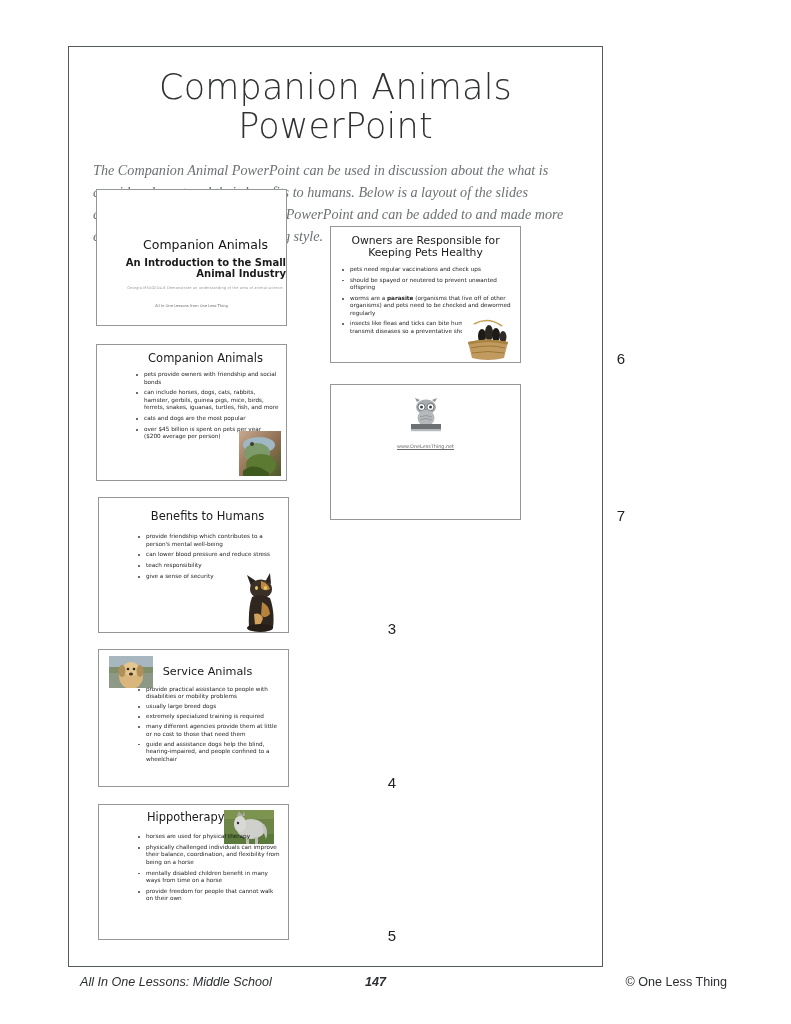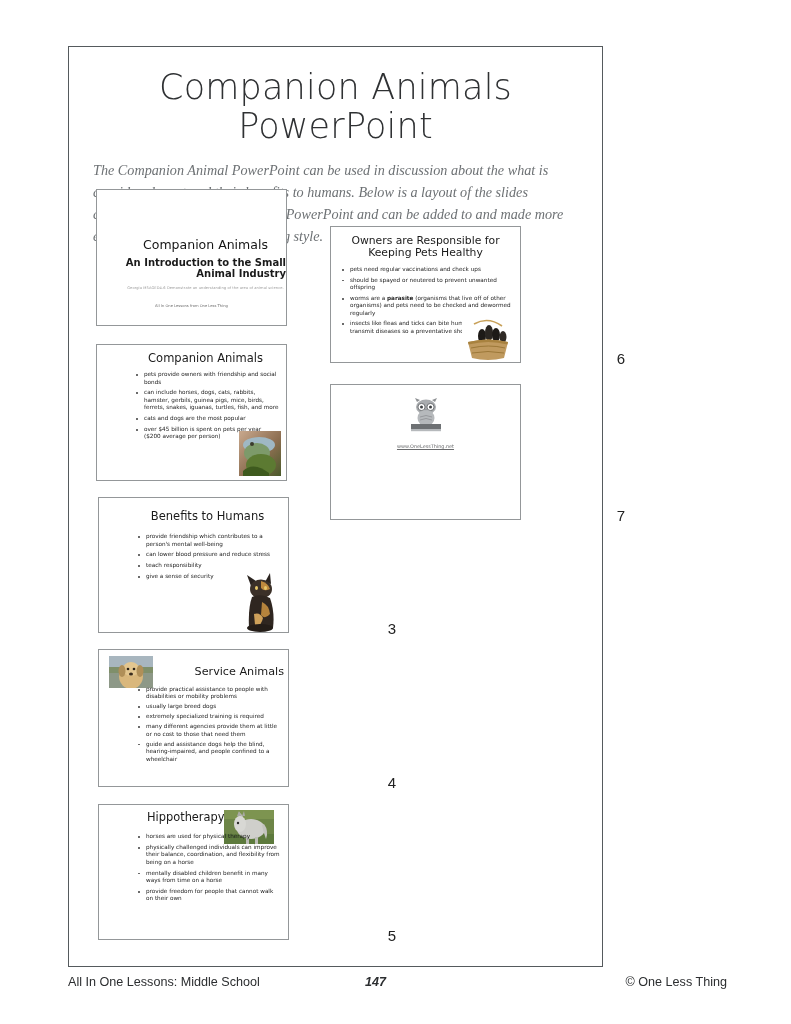--- a/index.html
+++ b/index.html
@@ -186,21 +186,21 @@
   #footer {
     position: absolute;
     left: 68px;
     top: 975px;
     width: 659px;
     height: 24px;
     font-family: "Liberation Sans", sans-serif;
     font-size: 12.6px;
     color: #2c2e30;
   }
-  #footer .f-left  { position: absolute; left: 0;  top: 0; }
+  #footer .f-left  { position: absolute; left: 12px;  top: 0; font-style: italic; }
   #footer .f-page  { position: absolute; left: 297px; top: 0; font-weight: bold; font-style: italic; }
   #footer .f-right { position: absolute; right: 0; top: 0; }
 </style>
 </head>
 <body>
 
 <div id="page-frame">
 
   <h1 id="doc-title">Companion Animals PowerPoint</h1>
   <p id="doc-intro">The Companion Animal PowerPoint can be used in discussion about the what is considered a pet and their benefits to humans. Below is a layout of the slides contained in this file. It is a basic PowerPoint and can be added to and made more entertaining as suits your teaching style.</p>
@@ -287,21 +287,21 @@
           <rect y="17" width="44" height="15" fill="#8d9887"></rect>
           <ellipse cx="22" cy="20" rx="12" ry="13" fill="#d9b77c"></ellipse>
           <ellipse cx="22" cy="13" rx="8" ry="7" fill="#e3c68f"></ellipse>
           <ellipse cx="13" cy="15" rx="3.5" ry="6" fill="#b08f58"></ellipse>
           <ellipse cx="31" cy="15" rx="3.5" ry="6" fill="#b08f58"></ellipse>
           <circle cx="19" cy="13" r="1.3" fill="#2a2118"></circle>
           <circle cx="25" cy="13" r="1.3" fill="#2a2118"></circle>
           <ellipse cx="22" cy="18" rx="2" ry="1.5" fill="#3a2c1e"></ellipse>
         </svg>
       </div>
-      <div class="s-title s-title-md" style="margin-top:16px; font-size:11.2px;text-align:right;">Service Animals</div>
+      <div class="s-title s-title-md" style="margin-top:16px; font-size:11.2px;">Service Animals</div>
       <ul class="s-bullets tight" style="margin-top:7px;">
         <li>provide practical assistance to people with disabilities or mobility problems</li>
         <li>usually large breed dogs</li>
         <li>extremely specialized training is required</li>
         <li>many different agencies provide them at little or no cost to those that need them</li>
         <li>guide and assistance dogs help the blind, hearing-impaired, and people confined to a wheelchair</li>
       </ul>
     </div>
     <span class="slide-num">4</span>
   </div>

